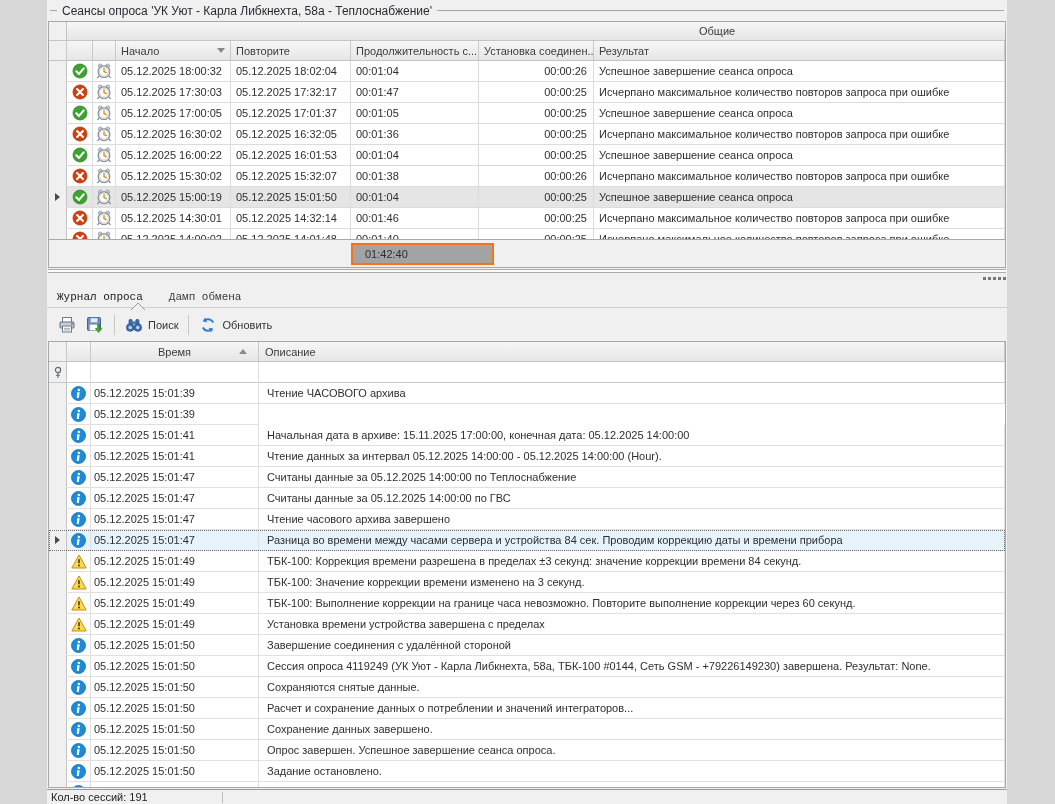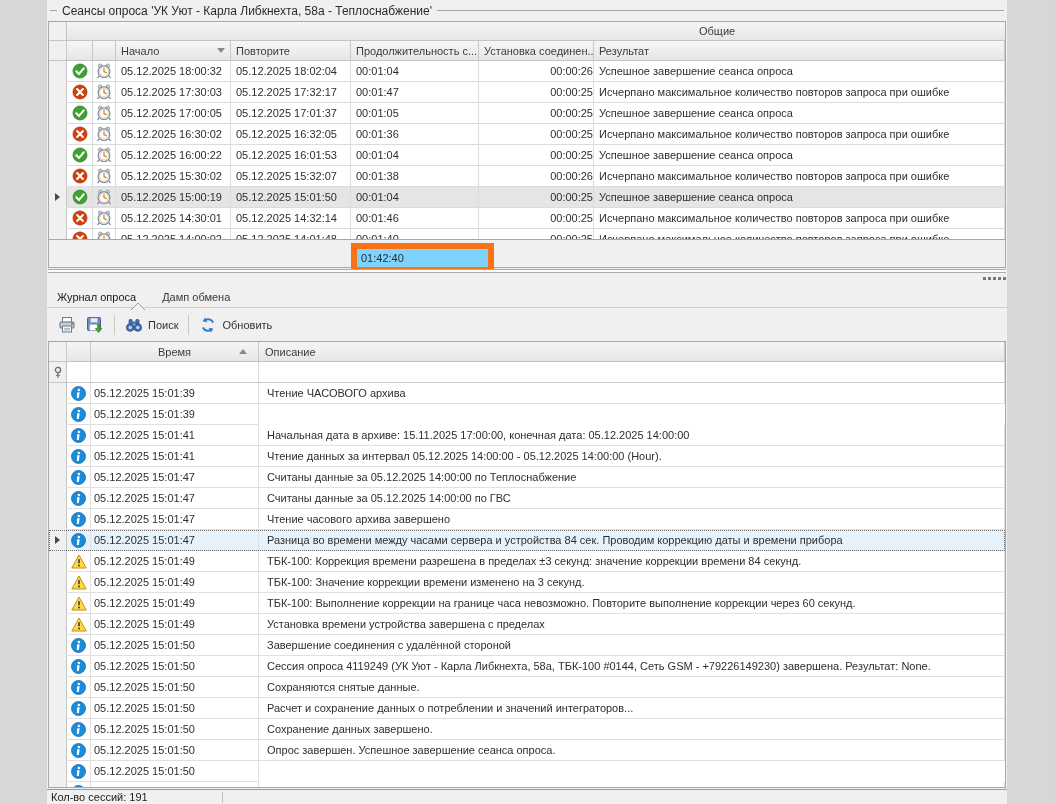--- a/index.html
+++ b/index.html
@@ -31,38 +31,38 @@
   .sort-asc{width:0;height:0;border-left:4px solid transparent;border-right:4px solid transparent;
             border-bottom:5px solid #8A8A8A;margin-right:5px;}
 
   .session-rows{height:178px;overflow:hidden;background:#fff;}
   .srow{display:grid;grid-template-columns:18px 26px 23px 115px 120px 128px 115px 1fr;height:21px;background:#fff;}
   .scell{border-right:1px solid #DCDCDC;border-bottom:1px solid #DCDCDC;display:flex;align-items:center;
          padding-left:5px;white-space:nowrap;overflow:hidden;}
   .scell.ind{background:#F0F0F0;border-right:1px solid #C4C4C4;border-bottom:1px solid #F0F0F0;
              padding:0;justify-content:center;}
   .scell.icon{padding:0;justify-content:center;}
-  .scell.right{justify-content:flex-end;padding-left:0;}
+  .scell.right{justify-content:flex-end;padding-right:6px;padding-left:0;}
   .srow.selected .scell:not(.ind){background:#e5e5e5;}
   .row-arrow{width:0;height:0;border-top:4px solid transparent;border-bottom:4px solid transparent;
              border-left:5px solid #4A4A4A;}
 
   .summary-row{height:27px;border-top:1px solid #A8A8A8;background:#F0F0F0;position:relative;}
-  .summary-box{position:absolute;left:302px;top:3px;width:127px;height:18px;background:#7dd3fc;
-               border:6px solid #f97316;line-height:18px;padding-left:4px;}
+  .summary-box{position:absolute;left:302px;top:3px;width:127px;height:18px;background:#a3a3a3;
+               border:2px solid #f97316;line-height:18px;padding-left:12px;}
 
   
   .splitter{height:17px;position:relative;}
   .splitter::before{content:"";position:absolute;left:1px;right:1px;top:1px;height:2px;
                     border-top:1px solid #ABABAB;border-bottom:1px solid #ABABAB;background:#FBFBFB;}
   .split-dots{position:absolute;left:936px;top:9px;display:flex;gap:2px;}
   .split-dots i{width:3px;height:3px;background:#777;display:block;}
 
   
-  .tabbar{height:23px;position:relative;display:flex;align-items:center;padding-left:10px;gap:26px;}
+  .tabbar{height:23px;position:relative;display:flex;align-items:center;padding-left:10px;gap:26px;font-family:Liberation Mono, monospace;}
   .tabbar::after{content:"";position:absolute;left:0;right:0;bottom:0;border-bottom:1px solid #CFCFCF;}
   .tab{color:#3A3A3A;white-space:nowrap;}
   .tab.active{color:#1A1A1A;}
   .tab-caret{position:absolute;left:84px;bottom:-2px;z-index:3;}
 
   
   .toolbar{height:33px;display:flex;align-items:center;padding-left:6px;}
   .tbtn{display:flex;align-items:center;gap:5px;padding:3px 5px;color:#333;white-space:nowrap;}
   .tsep{width:1px;height:20px;background:#C8C8C8;margin:0 5px;}
 
@@ -751,20 +751,21 @@
           <div class="jcell icon">
             <span style="display: inline-flex;">
               <svg width="15" height="15" viewBox="0 0 15 15">
                 <circle cx="7.5" cy="7.5" r="7" fill="#1E8BD8" stroke="#0F6CB4" stroke-width="0.8"></circle>
                 <circle cx="7.9" cy="3.9" r="1.25" fill="#fff"></circle>
                 <path d="M6.2 6.3 h2.5 l-0.9 5.6 h-2z" fill="#fff"></path>
               </svg>
             </span>
           </div>
           <div class="jcell time">05.12.2025 15:01:50</div>
+          <div class="jcell desc">Задание остановлено.</div>
         </div>
         <div class="jrow">
           <div class="jcell ind"></div>
           <div class="jcell icon">
             <span style="display: inline-flex;">
               <svg width="15" height="15" viewBox="0 0 15 15">
                 <circle cx="7.5" cy="7.5" r="7" fill="#1E8BD8" stroke="#0F6CB4" stroke-width="0.8"></circle>
                 <circle cx="7.9" cy="3.9" r="1.25" fill="#fff"></circle>
                 <path d="M6.2 6.3 h2.5 l-0.9 5.6 h-2z" fill="#fff"></path>
               </svg>

